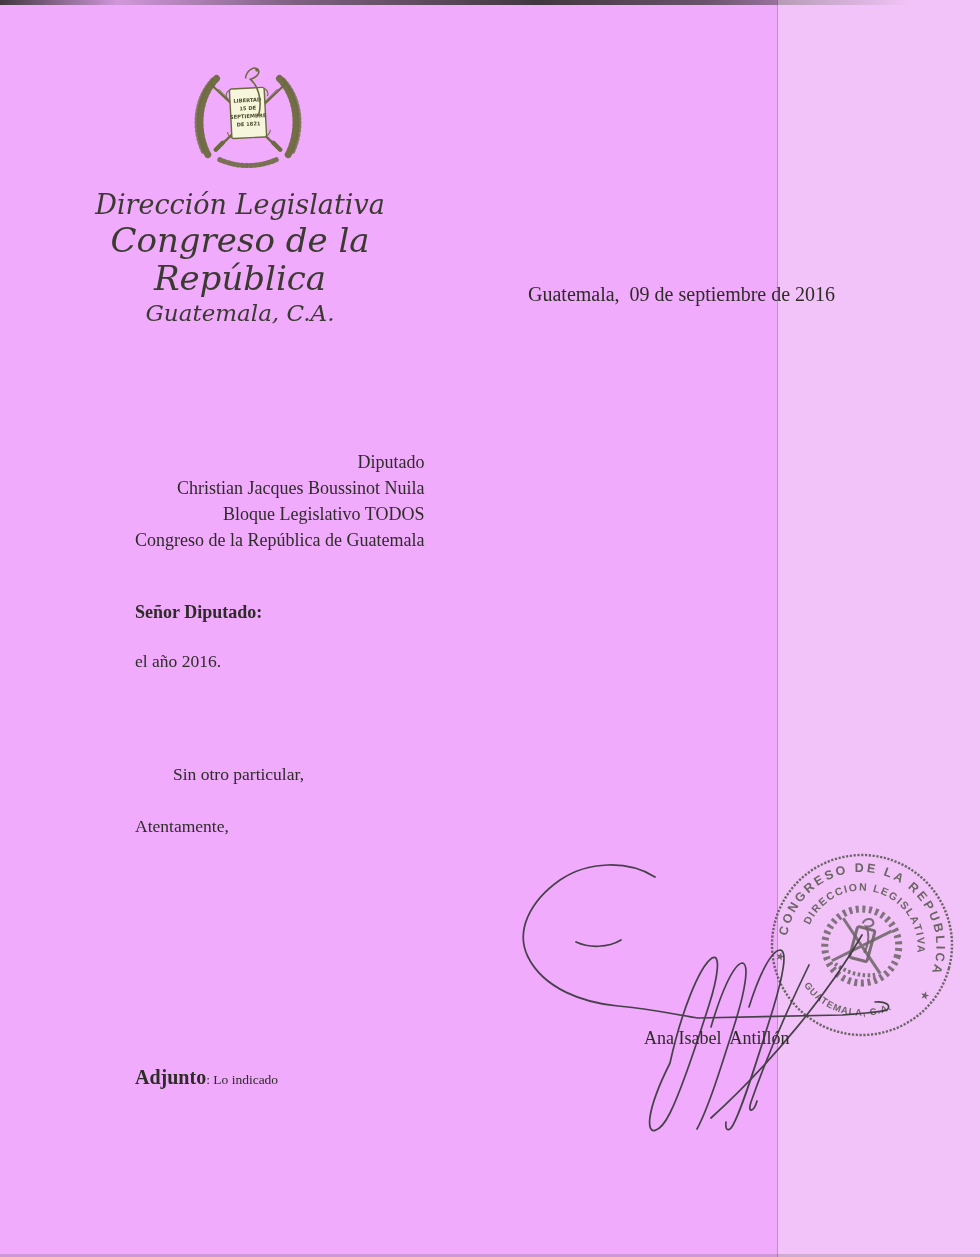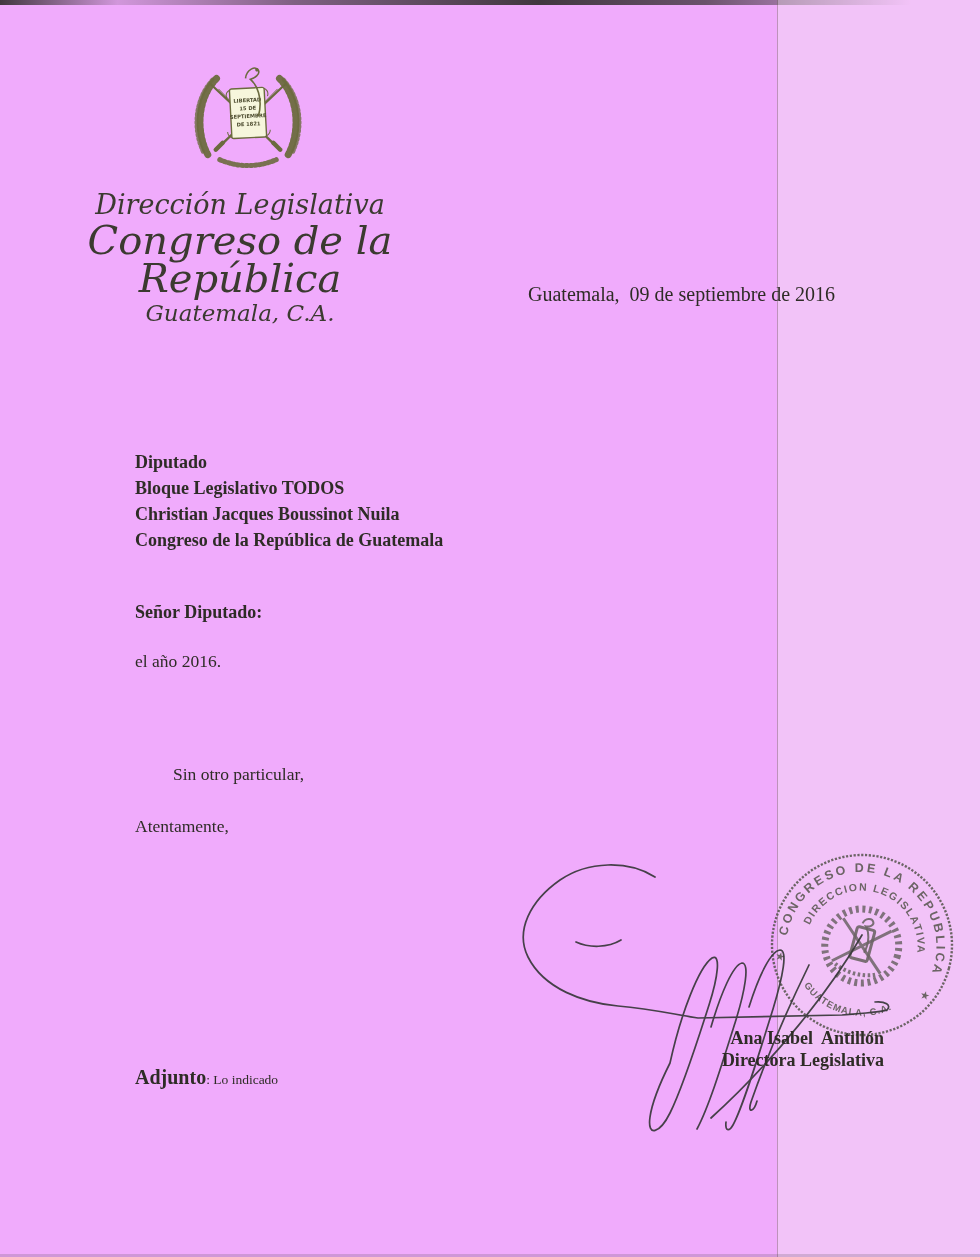--- a/index.html
+++ b/index.html
@@ -34,46 +34,46 @@
   }
   .emblem{position:absolute;left:186px;top:58px;width:124px;height:114px;}
   .letterhead-script{
     position:absolute;left:70px;top:188px;width:340px;
     text-align:center;
     font-style:italic;
     color:#3b3a30;
     font-family:"DejaVu Serif","Liberation Serif",serif;
   }
   .lh1{font-size:27px;line-height:33px;}
-  .lh2{font-size:40px;line-height:38px;}
+  .lh2{font-size:34px;line-height:38px;}
   .lh3{font-size:23px;line-height:32px;}
   .date-line{
     position:absolute;left:528px;top:283px;
     font-size:20px;white-space:pre;
   }
   .recipient{
     position:absolute;left:135px;top:449px;
-    font-weight:bold;font-size:18px;line-height:26px;
+    font-weight:normal;font-size:18px;line-height:26px;text-align:right;
   }
   .salutation{
     position:absolute;left:135px;top:602px;
     font-weight:bold;font-size:18px;text-align:center;
   }
   .body-par{
     position:absolute;left:135px;top:648px;width:710px;
     font-size:17.5px;line-height:27.5px;
   }
   .body-par .just{text-align:justify;text-align-last:justify;}
   .closing1{position:absolute;left:135px;top:764px;font-size:17.5px;margin-left:38px;}
   .closing2{position:absolute;left:135px;top:816px;font-size:17.5px;}
   .signature-svg{position:absolute;left:500px;top:855px;width:460px;height:285px;}
   .stamp-svg{position:absolute;left:757px;top:840px;width:210px;height:210px;opacity:.85;}
   .signer{
     position:absolute;left:644px;top:1027px;width:240px;
-    text-align:right;font-weight:bold;font-size:18px;line-height:22px;
+    text-align:left;font-weight:normal;font-size:18px;line-height:22px;
   }
   .signer .pre{white-space:pre;}
   .attachment{
     position:absolute;left:135px;top:1066px;
     font-size:13.5px;
   }
   .attachment b{font-size:20px;}
   svg text{font-family:"Liberation Sans","DejaVu Sans",sans-serif;}
   .emblem text{font-family:"DejaVu Sans",sans-serif;}
 </style>
@@ -121,22 +121,22 @@
   <div class="letterhead-script">
     <div class="lh1">Dirección Legislativa</div>
     <div class="lh2">Congreso de la República</div>
     <div class="lh3">Guatemala, C.A.</div>
   </div>
 
   <div class="date-line">Guatemala,  09 de septiembre de 2016</div>
 
   <div class="recipient">
     <div>Diputado</div>
+    <div>Christian Jacques Boussinot Nuila</div>
     <div>Bloque Legislativo TODOS</div>
-    <div>Christian Jacques Boussinot Nuila</div>
     <div>Congreso de la República de Guatemala</div>
   </div>
 
   <div class="salutation">Señor Diputado:</div>
 
   <div class="body-par">
     <div>el año 2016.</div>
   </div>
 
   <div class="closing1">Sin otro particular,</div>
@@ -177,21 +177,20 @@
       <path d="M170,208 C181,158 199,112 212,103 C221,98 218,122 209,150 C196,191 181,236 170,258 C160,278 147,283 150,262 C152,248 160,228 170,208"></path>
       <path d="M211,172 C221,138 233,110 242,108 C250,108 245,136 235,168 C223,206 209,252 197,274"></path>
       <path d="M249,152 C259,120 271,96 280,95 C288,95 283,121 273,154 C259,199 243,252 233,270 C229,277 225,276 226,267"></path>
       <path d="M362,80 C331,134 274,206 211,263"></path>
       <path d="M309,110 C289,151 267,201 251,247 C247,259 254,257 257,246"></path>
     </g>
   </svg>
 
   <div class="signer">
     <div class="pre">Ana Isabel  Antillón</div>
-    <div>Directora Legislativa</div>
   </div>
 
   <div class="attachment">
     <b>Adjunto</b><span>: Lo indicado</span>
   </div>
 
   <div class="scan-edge-bottom"></div>
 </div>
 
 </body></html>

